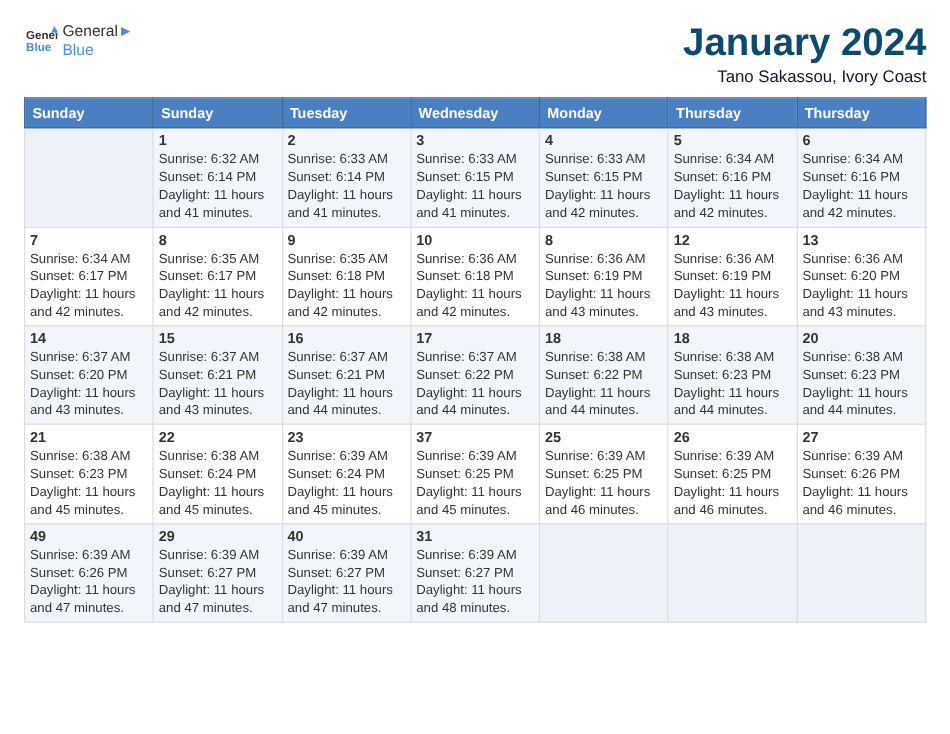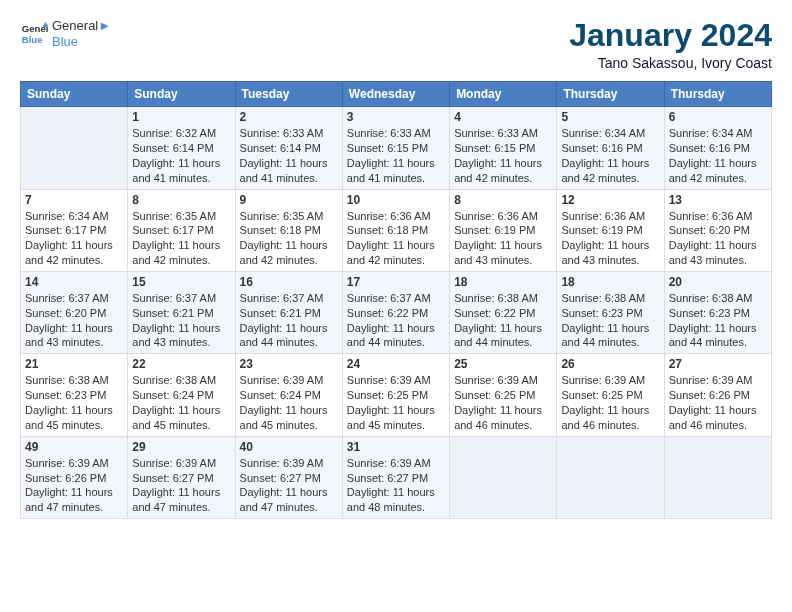--- a/index.html
+++ b/index.html
@@ -290,21 +290,21 @@
 and 45 minutes.</div>
           </td>
           <td>
             <span class="day-num">23</span>
             <div class="cell-info" style="white-space: pre-line;">Sunrise: 6:39 AM
 Sunset: 6:24 PM
 Daylight: 11 hours
 and 45 minutes.</div>
           </td>
           <td>
-            <span class="day-num">24</span>
+            <span class="day-num">37</span>
             <div class="cell-info" style="white-space: pre-line;">Sunrise: 6:39 AM
 Sunset: 6:25 PM
 Daylight: 11 hours
 and 45 minutes.</div>
           </td>
           <td>
             <span class="day-num">25</span>
             <div class="cell-info" style="white-space: pre-line;">Sunrise: 6:39 AM
 Sunset: 6:25 PM
 Daylight: 11 hours

